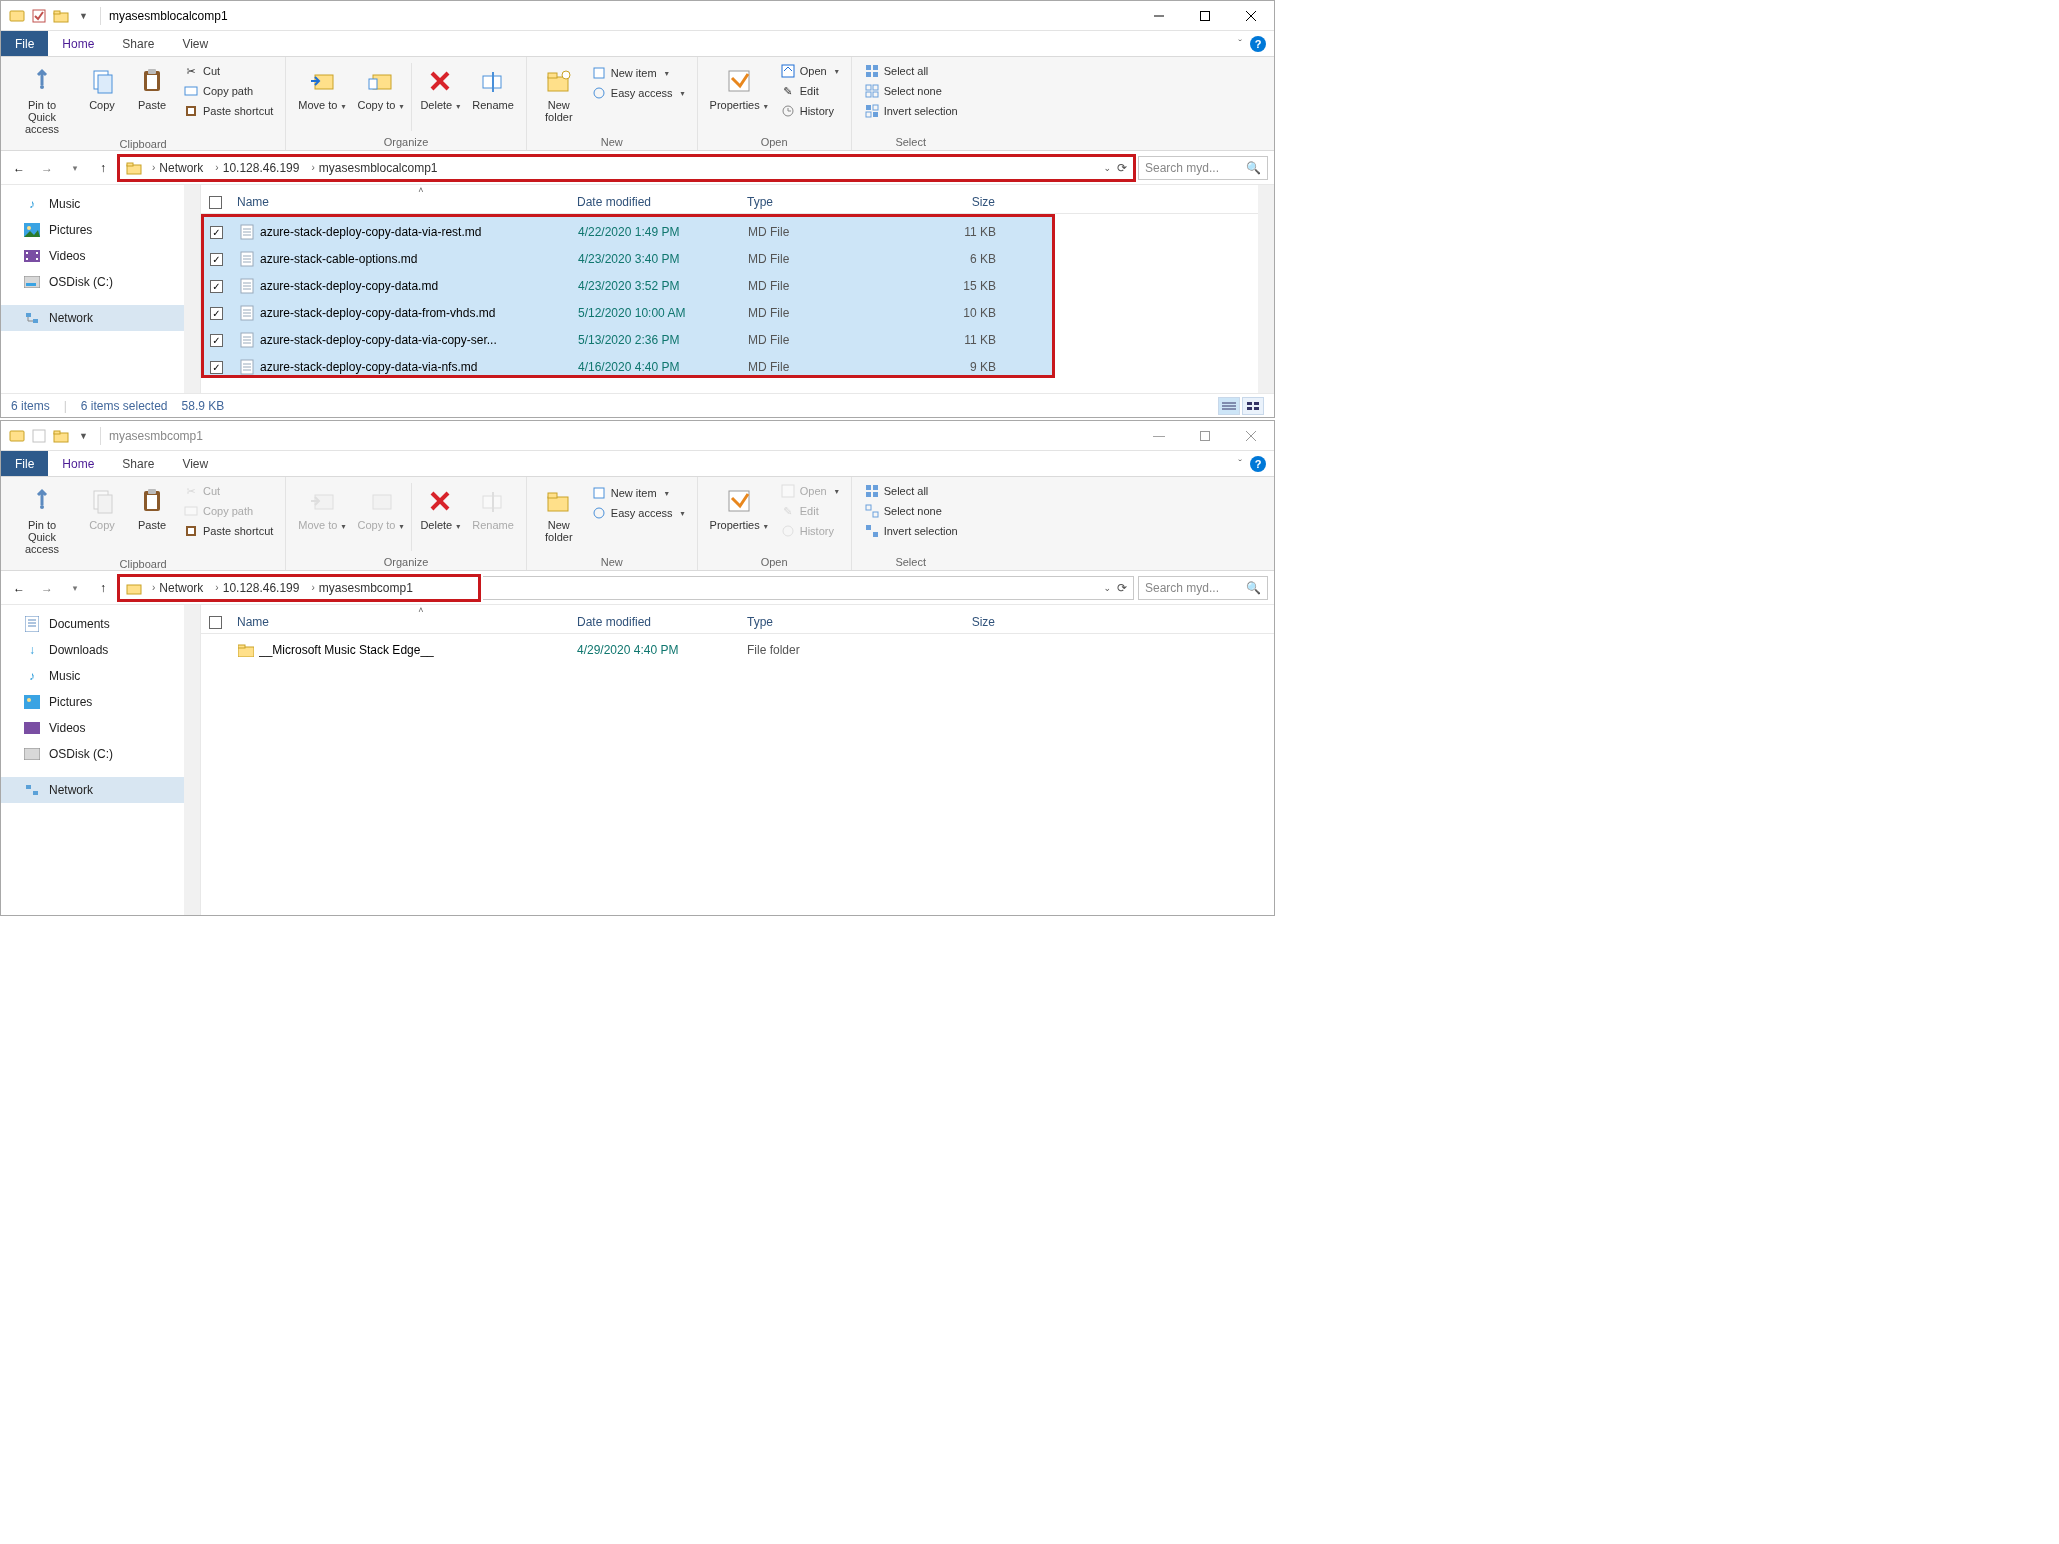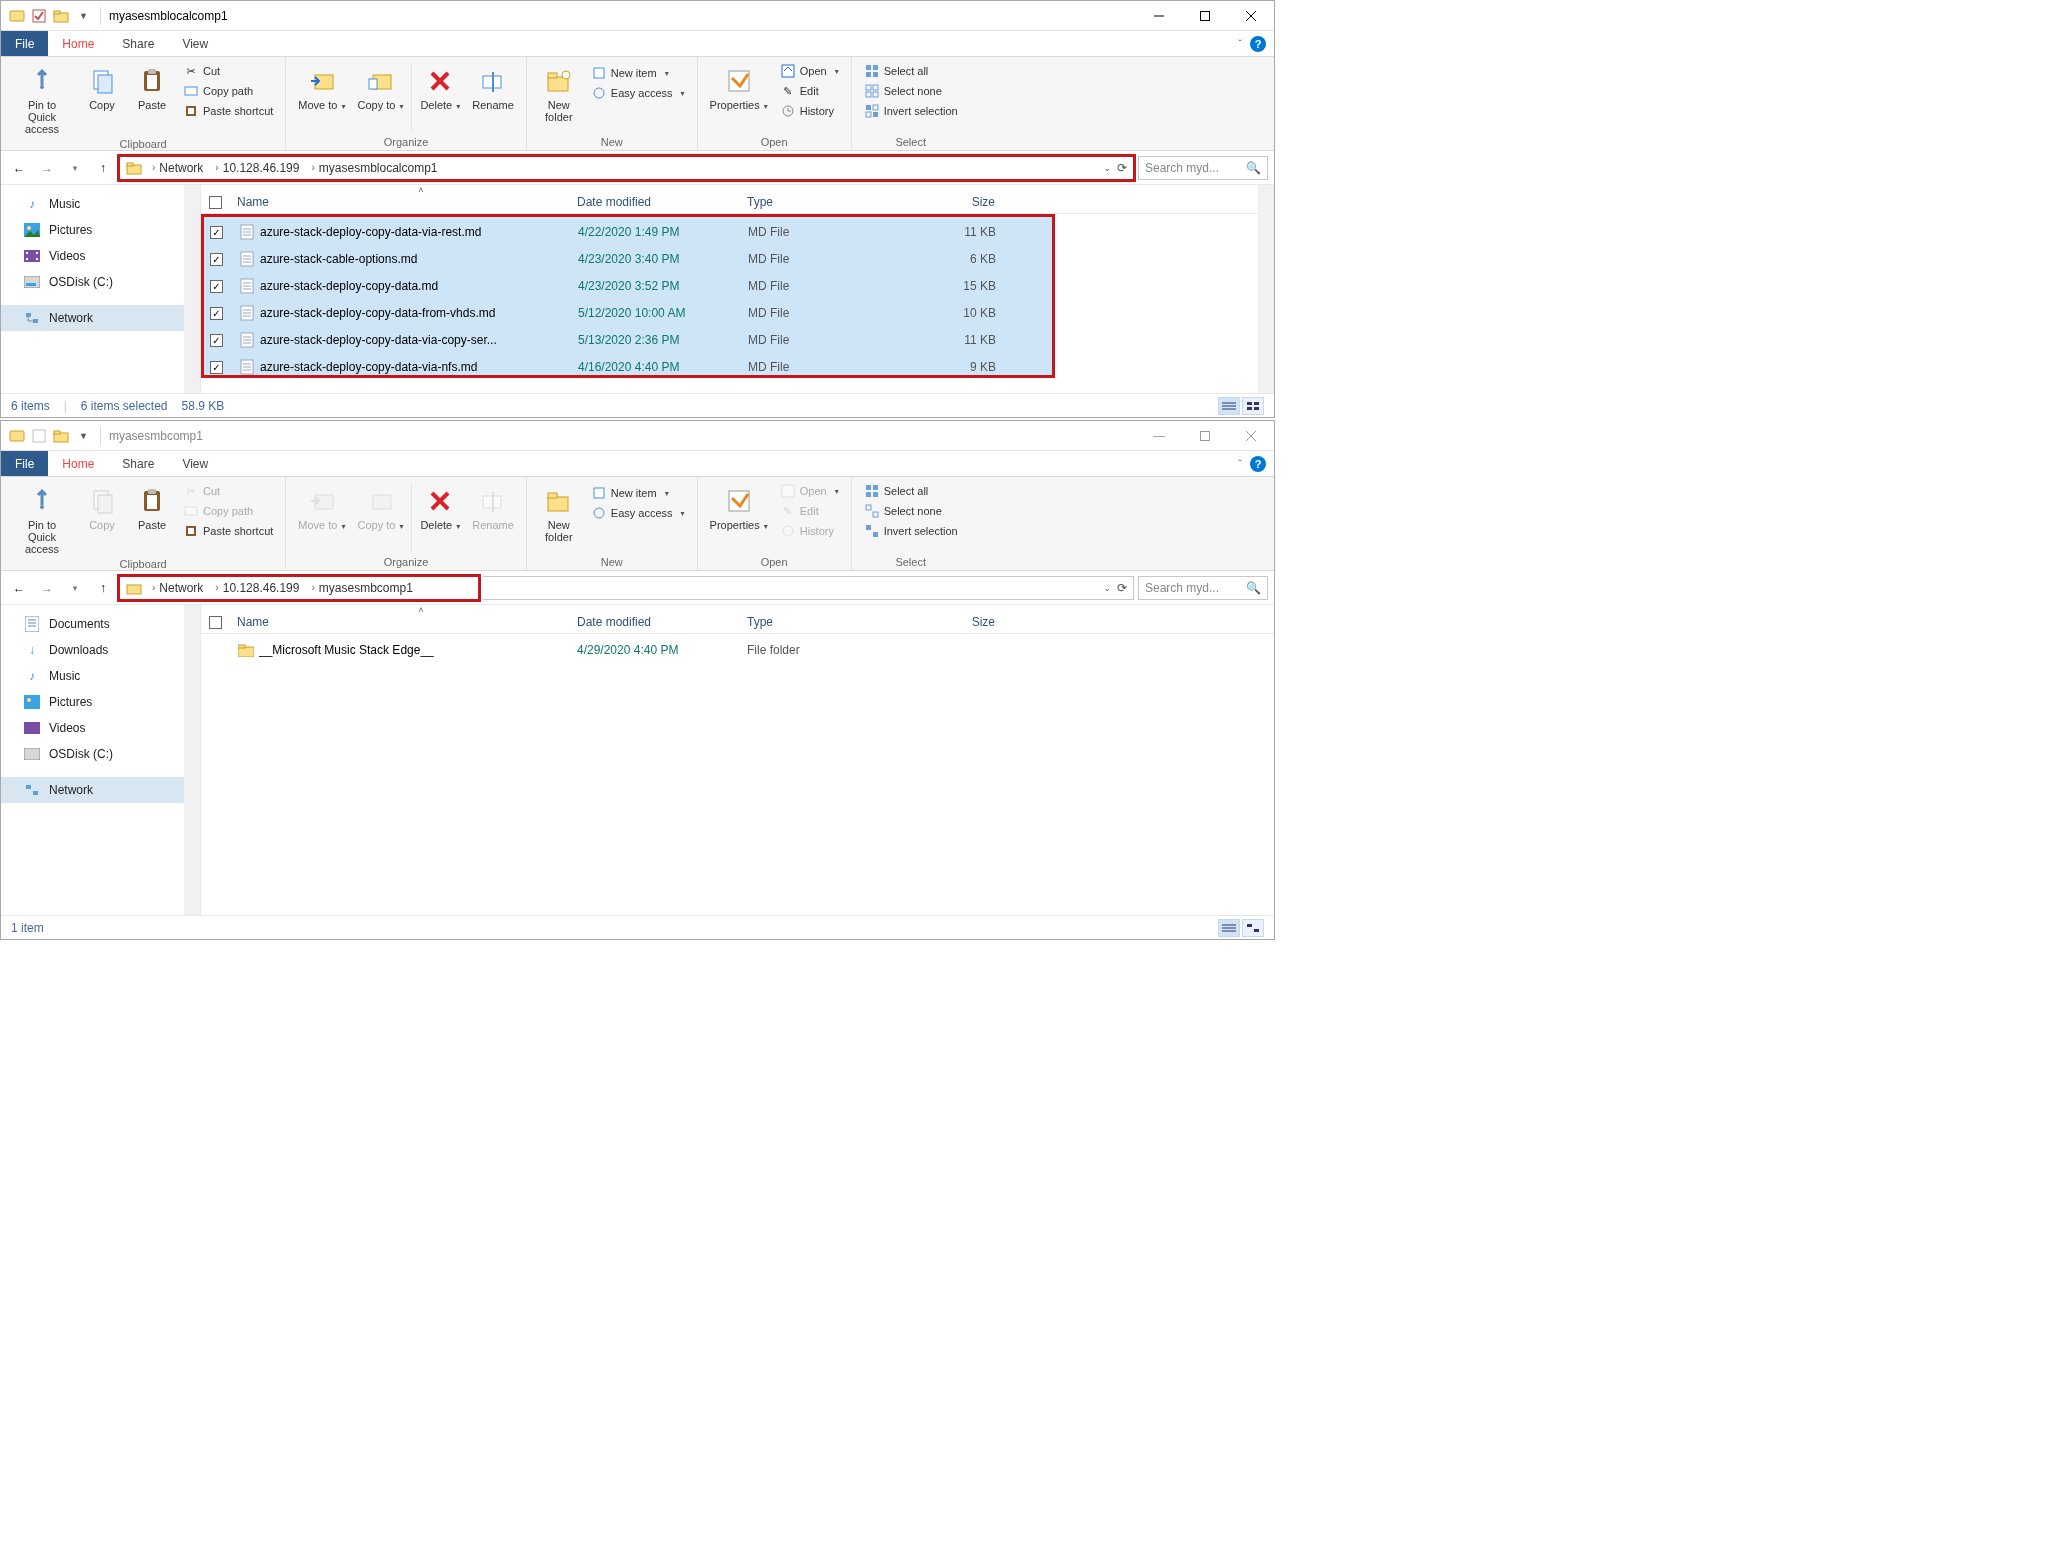--- a/index.html
+++ b/index.html
@@ -17,21 +17,21 @@
   }
   .titlebar .qat { display:flex; align-items:center; gap:6px; padding:0 8px; }
   .titlebar .title { padding-left:8px; color:#000; font-size:12px; }
   .titlebar .spacer { flex:1; }
   .winbtn { width:46px; height:30px; display:flex; align-items:center; justify-content:center; color:#000;}
   .qat-icon { width:16px; height:16px; display:inline-flex; align-items:center; justify-content:center; }
   .chev { font-size:9px; color:#555; padding:0 4px;}
   .menubar { display:flex; align-items:stretch; height:26px; border-bottom:1px solid #dadada; background:#fff;}
   .menubar .file { background:#2e5a8b; color:#fff; padding:0 14px; display:flex; align-items:center;}
   .menubar .tab { padding:0 14px; display:flex; align-items:center; color:#444;}
-  .menubar .tab.active { background:#fff; color:#ef4444; }
+  .menubar .tab.active { background:#fff; color:#4c1d95; }
   .menubar .right { margin-left:auto; display:flex; align-items:center; padding:0 8px; gap:8px; color:#555;}
   .help-icon { width:16px;height:16px;border-radius:50%;background:#0078d7;color:#fff;display:flex;align-items:center;justify-content:center;font-size:11px;font-weight:bold;}
   .ribbon { display:flex; height:94px; background:#f6f6f6; border-bottom:1px solid #dadada; }
   .rgroup { border-right:1px solid #e3e3e3; padding:2px 6px 0 6px; display:flex; flex-direction:column; }
   .rgroup .grow { flex:1; display:flex; align-items:flex-start;}
   .rgroup .glabel { text-align:center; color:#666; font-size:11px; padding:1px 0 2px 0;}
   .bigbtn { display:flex; flex-direction:column; align-items:center; justify-content:flex-start; padding:2px 6px; min-width:50px; text-align:center; line-height:1.1; }
   .bigbtn .ico { width:32px; height:32px; margin:4px 0 2px 0; display:flex; align-items:center; justify-content:center;}
   .bigbtn .lbl { font-size:11px; color:#333; }
   .bigbtn.disabled .lbl { color:#aaa;}
@@ -971,32 +971,13 @@
             </span>
             <span class="name">__Microsoft Music Stack Edge__</span>
             <span class="date">4/29/2020 4:40 PM</span>
             <span class="type">File folder</span>
             <span class="size"></span>
           </div>
         </div>
     </div>
   </div>
 
-  <div class="statusbar">
-    <span>1 item</span>
-    <div class="sp"></div>
-    <div class="viewicons">
-      <div class="vi active">
-          <svg width="14" height="10">
-            <line x1="0" y1="2" x2="14" y2="2" stroke="#336"></line>
-            <line x1="0" y1="5" x2="14" y2="5" stroke="#336"></line>
-            <line x1="0" y1="8" x2="14" y2="8" stroke="#336"></line>
-          </svg>
-        </div>
-      <div class="vi">
-          <svg width="14" height="10">
-            <rect x="1" y="1" width="5" height="3" fill="#336"></rect>
-            <rect x="8" y="6" width="5" height="3" fill="#336"></rect>
-          </svg>
-        </div>
-    </div>
-  </div>
 </div>
 
 </body></html>

